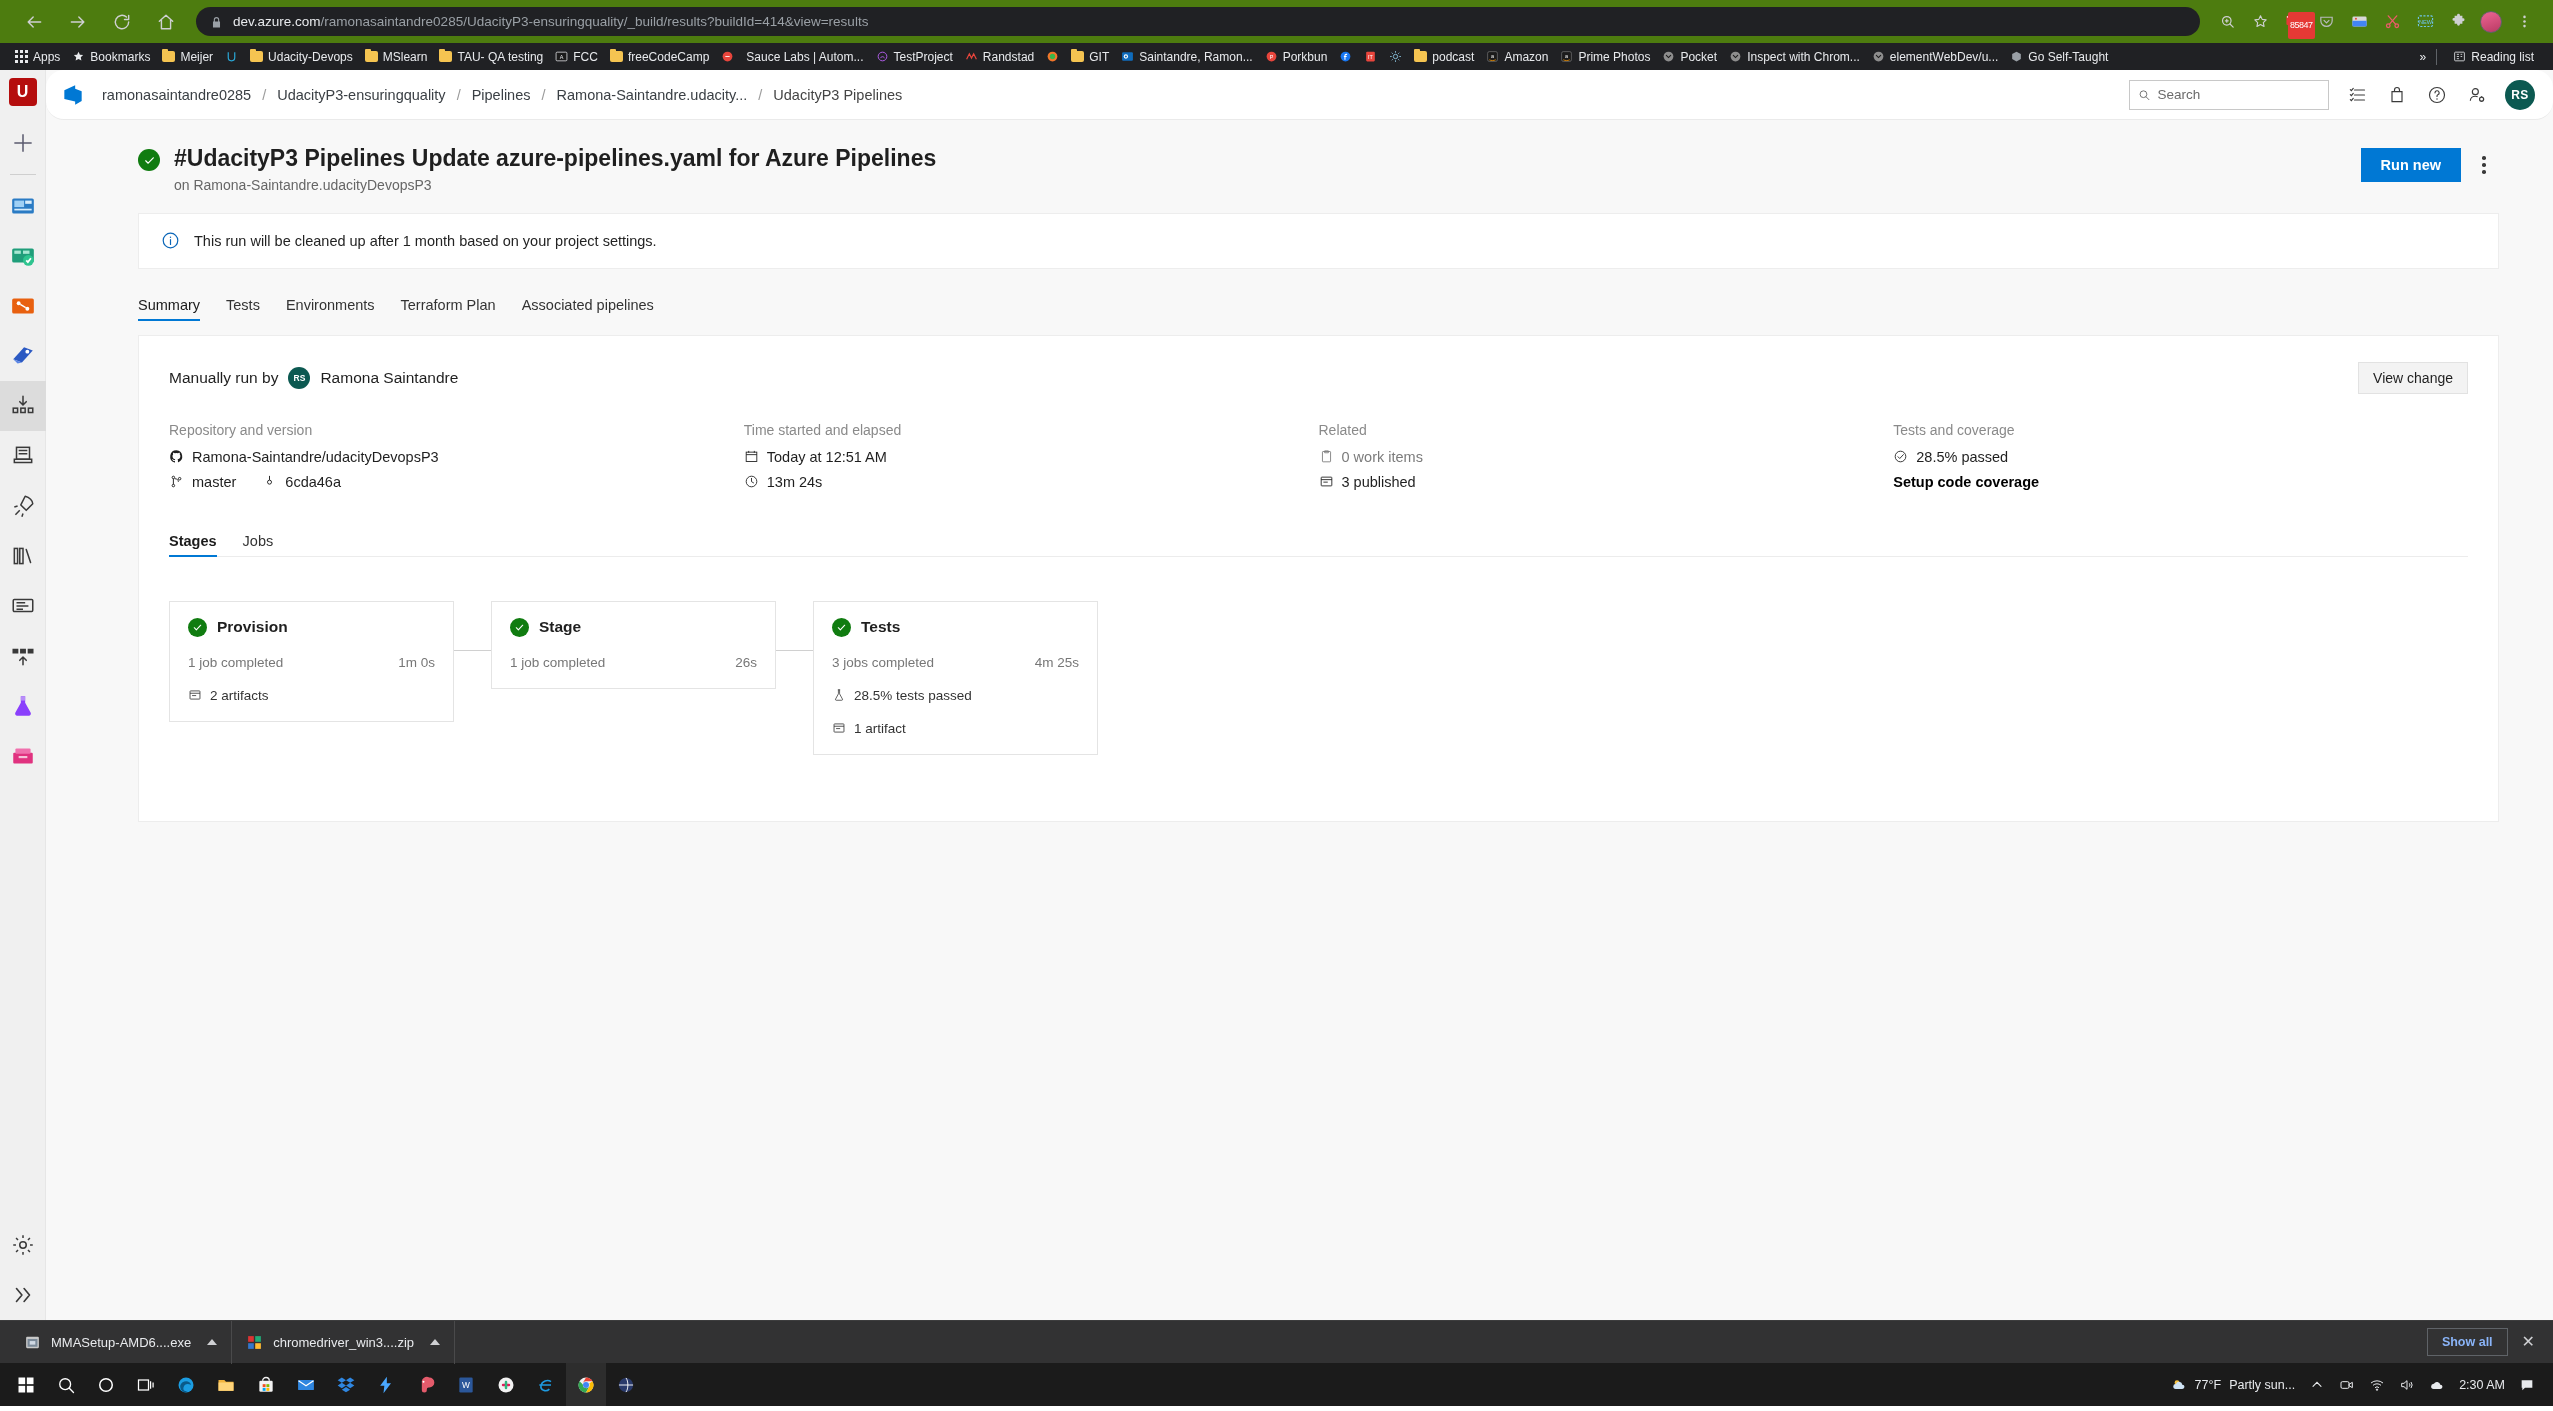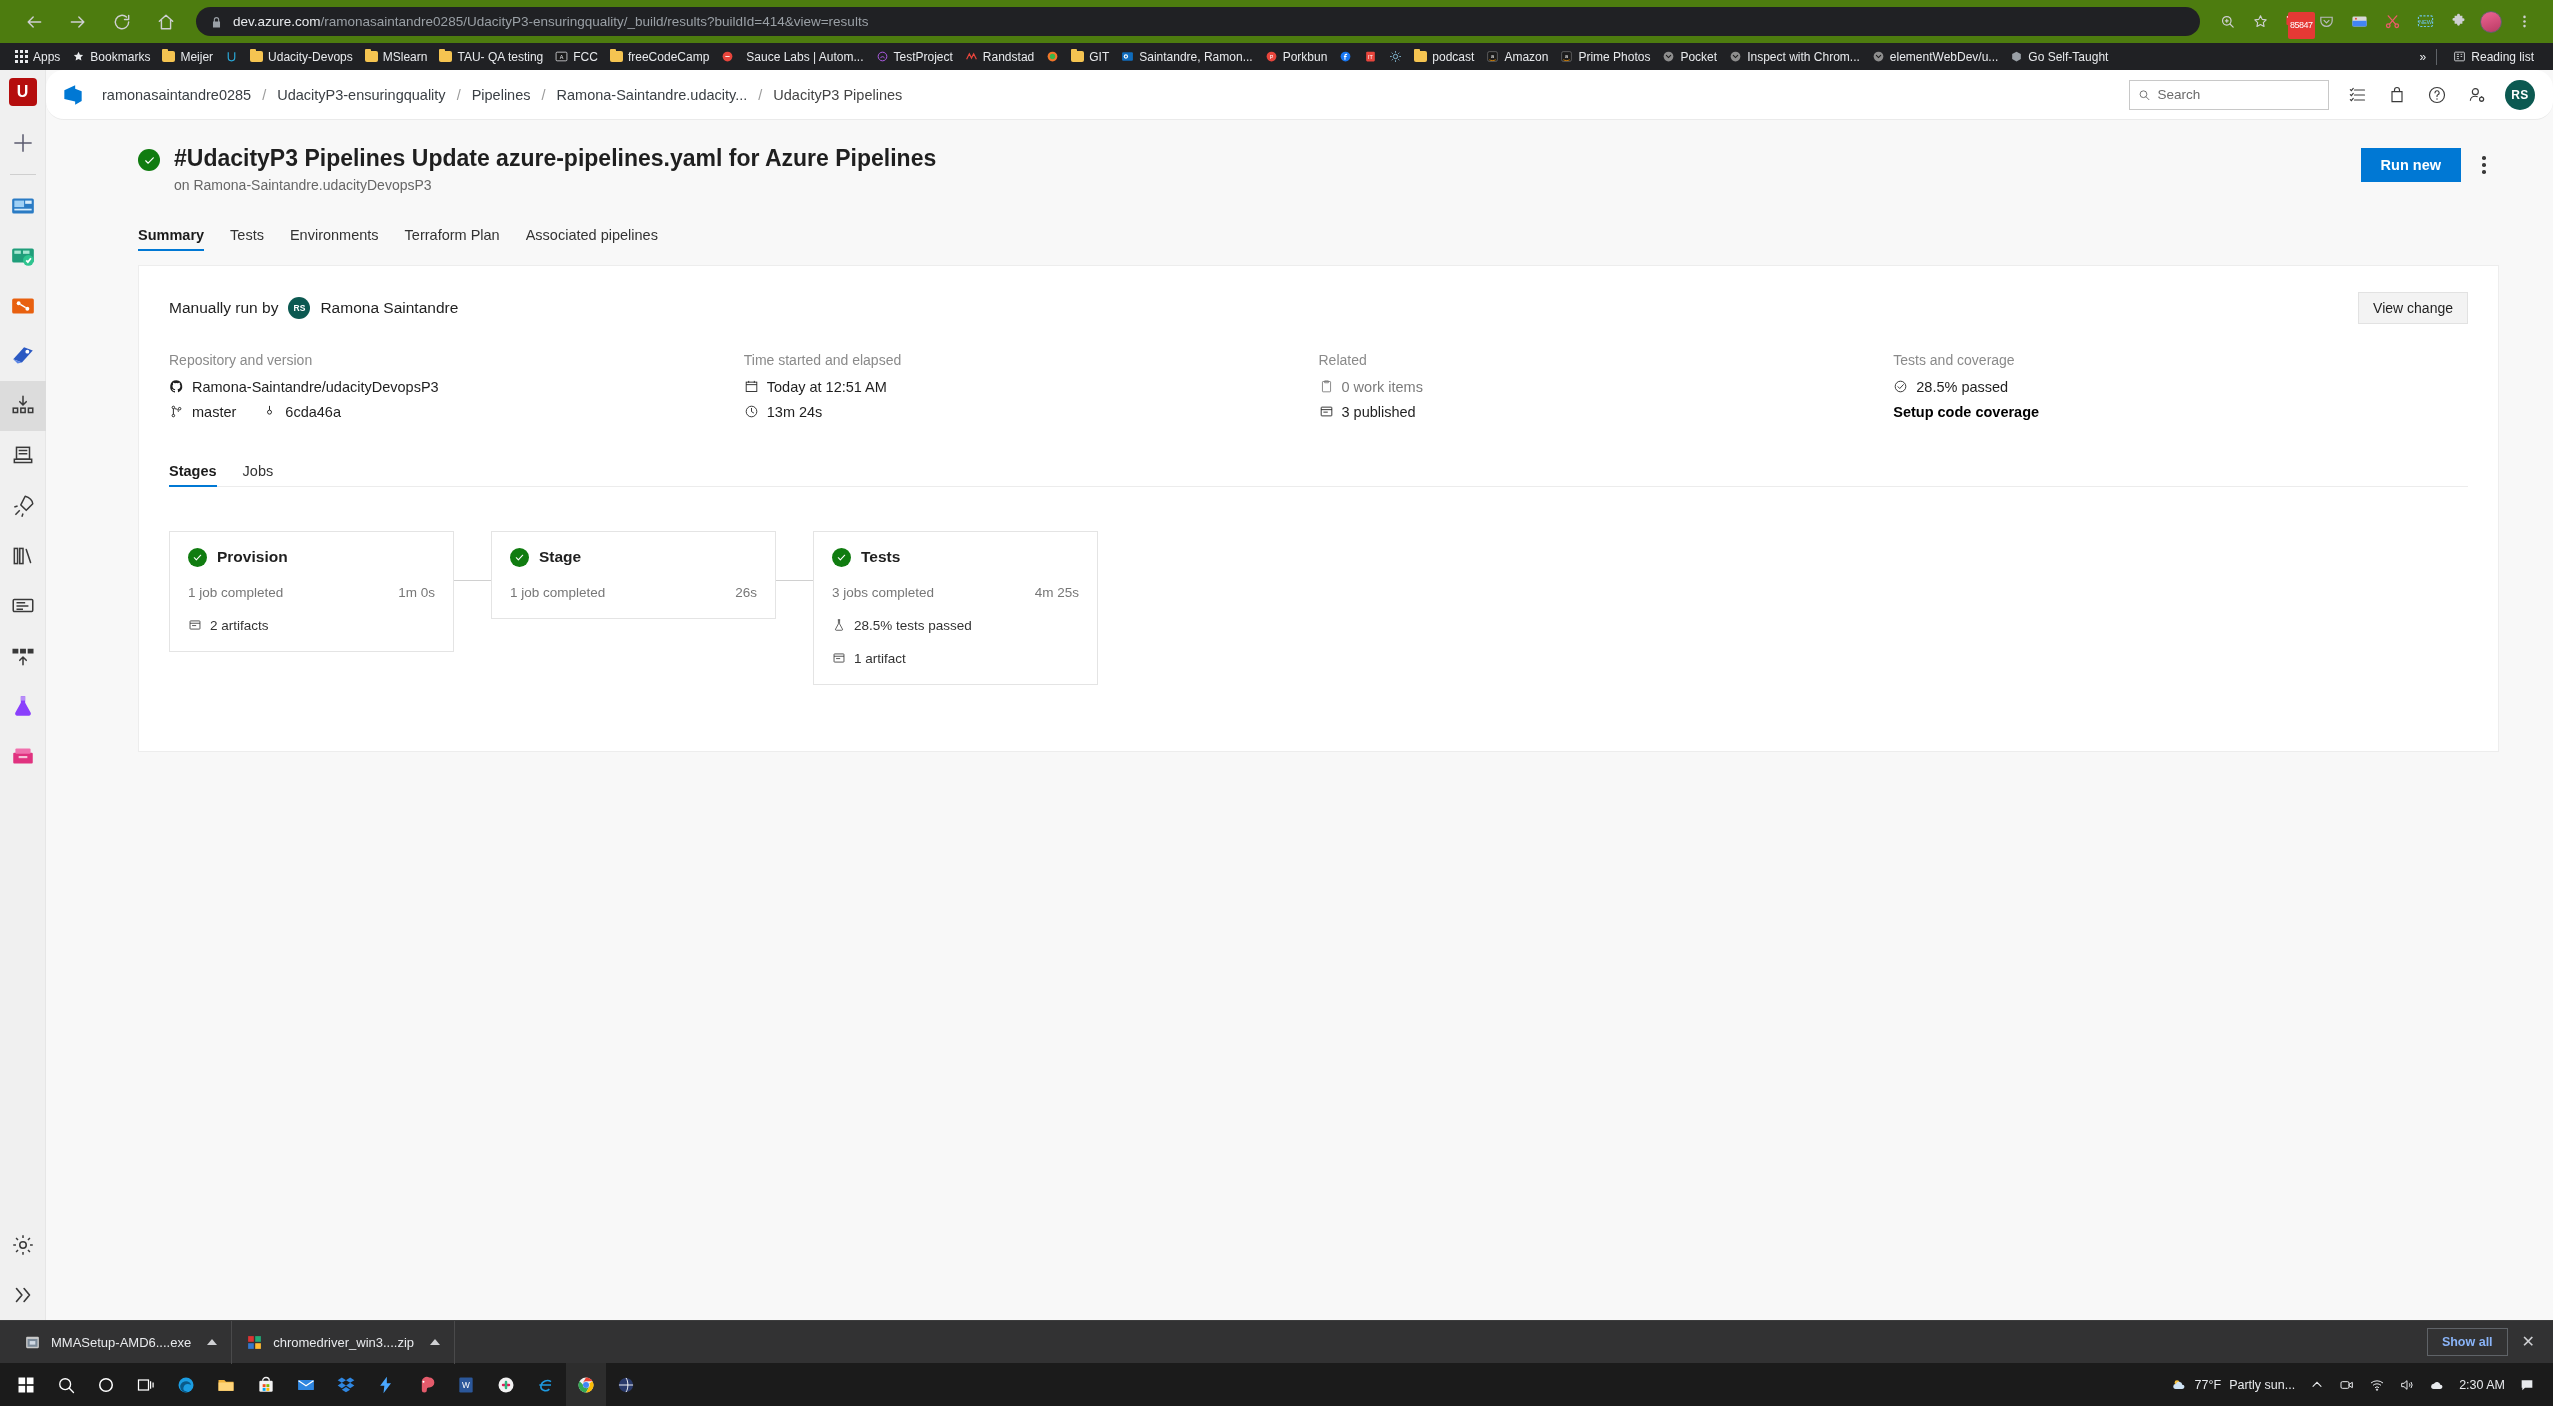--- a/index.html
+++ b/index.html
@@ -150,21 +150,21 @@
     height: 56px; display: flex; align-items: center; padding: 0 22px; gap: 14px;
   }
   .infobar svg { width: 19px; height: 19px; stroke: #0a66b8; fill: none; stroke-width: 1.5; flex: 0 0 19px; }
   .infobar span { font-size: 14.5px; color: #232323; }
 
   .tabstrip {
     display: flex; align-items: center; gap: 0; margin: 22px 42px 0 92px;
     border-bottom: 0; font-size: 14.5px;
   }
   .tab { padding: 6px 0; margin-right: 26px; color: #333; cursor: pointer; position: relative; }
-  .tab.active { font-weight: 700; color: #1b1b1b; }
+  .tab.active { font-weight: 400; color: #1b1b1b; }
   .tab.active::after {
     content: ""; position: absolute; left: 0; right: 0; bottom: -2px;
     height: 2px; background: #0078d4;
   }
 
   .card {
     margin: 16px 42px 0 92px; background: #fff; border: 1px solid #ededed;
     padding: 26px 30px 30px 30px;
   }
   .card-head { display: flex; align-items: center; }
@@ -707,20 +707,28 @@
         <div class="head-actions">
           <button class="btn-primary">Run new</button>
           <div class="kebab">
               <i></i>
               <i></i>
               <i></i>
             </div>
         </div>
       </div>
 
+      <div class="infobar">
+        <svg viewBox="0 0 24 24">
+            <circle cx="12" cy="12" r="9.2"></circle>
+            <path d="M12 11v6" stroke-linecap="round"></path>
+            <circle cx="12" cy="7.8" r=".9" fill="#0a66b8" stroke="none"></circle>
+          </svg>
+        <span>This run will be cleaned up after 1 month based on your project settings.</span>
+      </div>
 
       <div class="tabstrip">
         <div class="tab active">Summary</div>
         <div class="tab">Tests</div>
         <div class="tab">Environments</div>
         <div class="tab">Terraform Plan</div>
         <div class="tab">Associated pipelines</div>
       </div>
 
       <div class="card">

